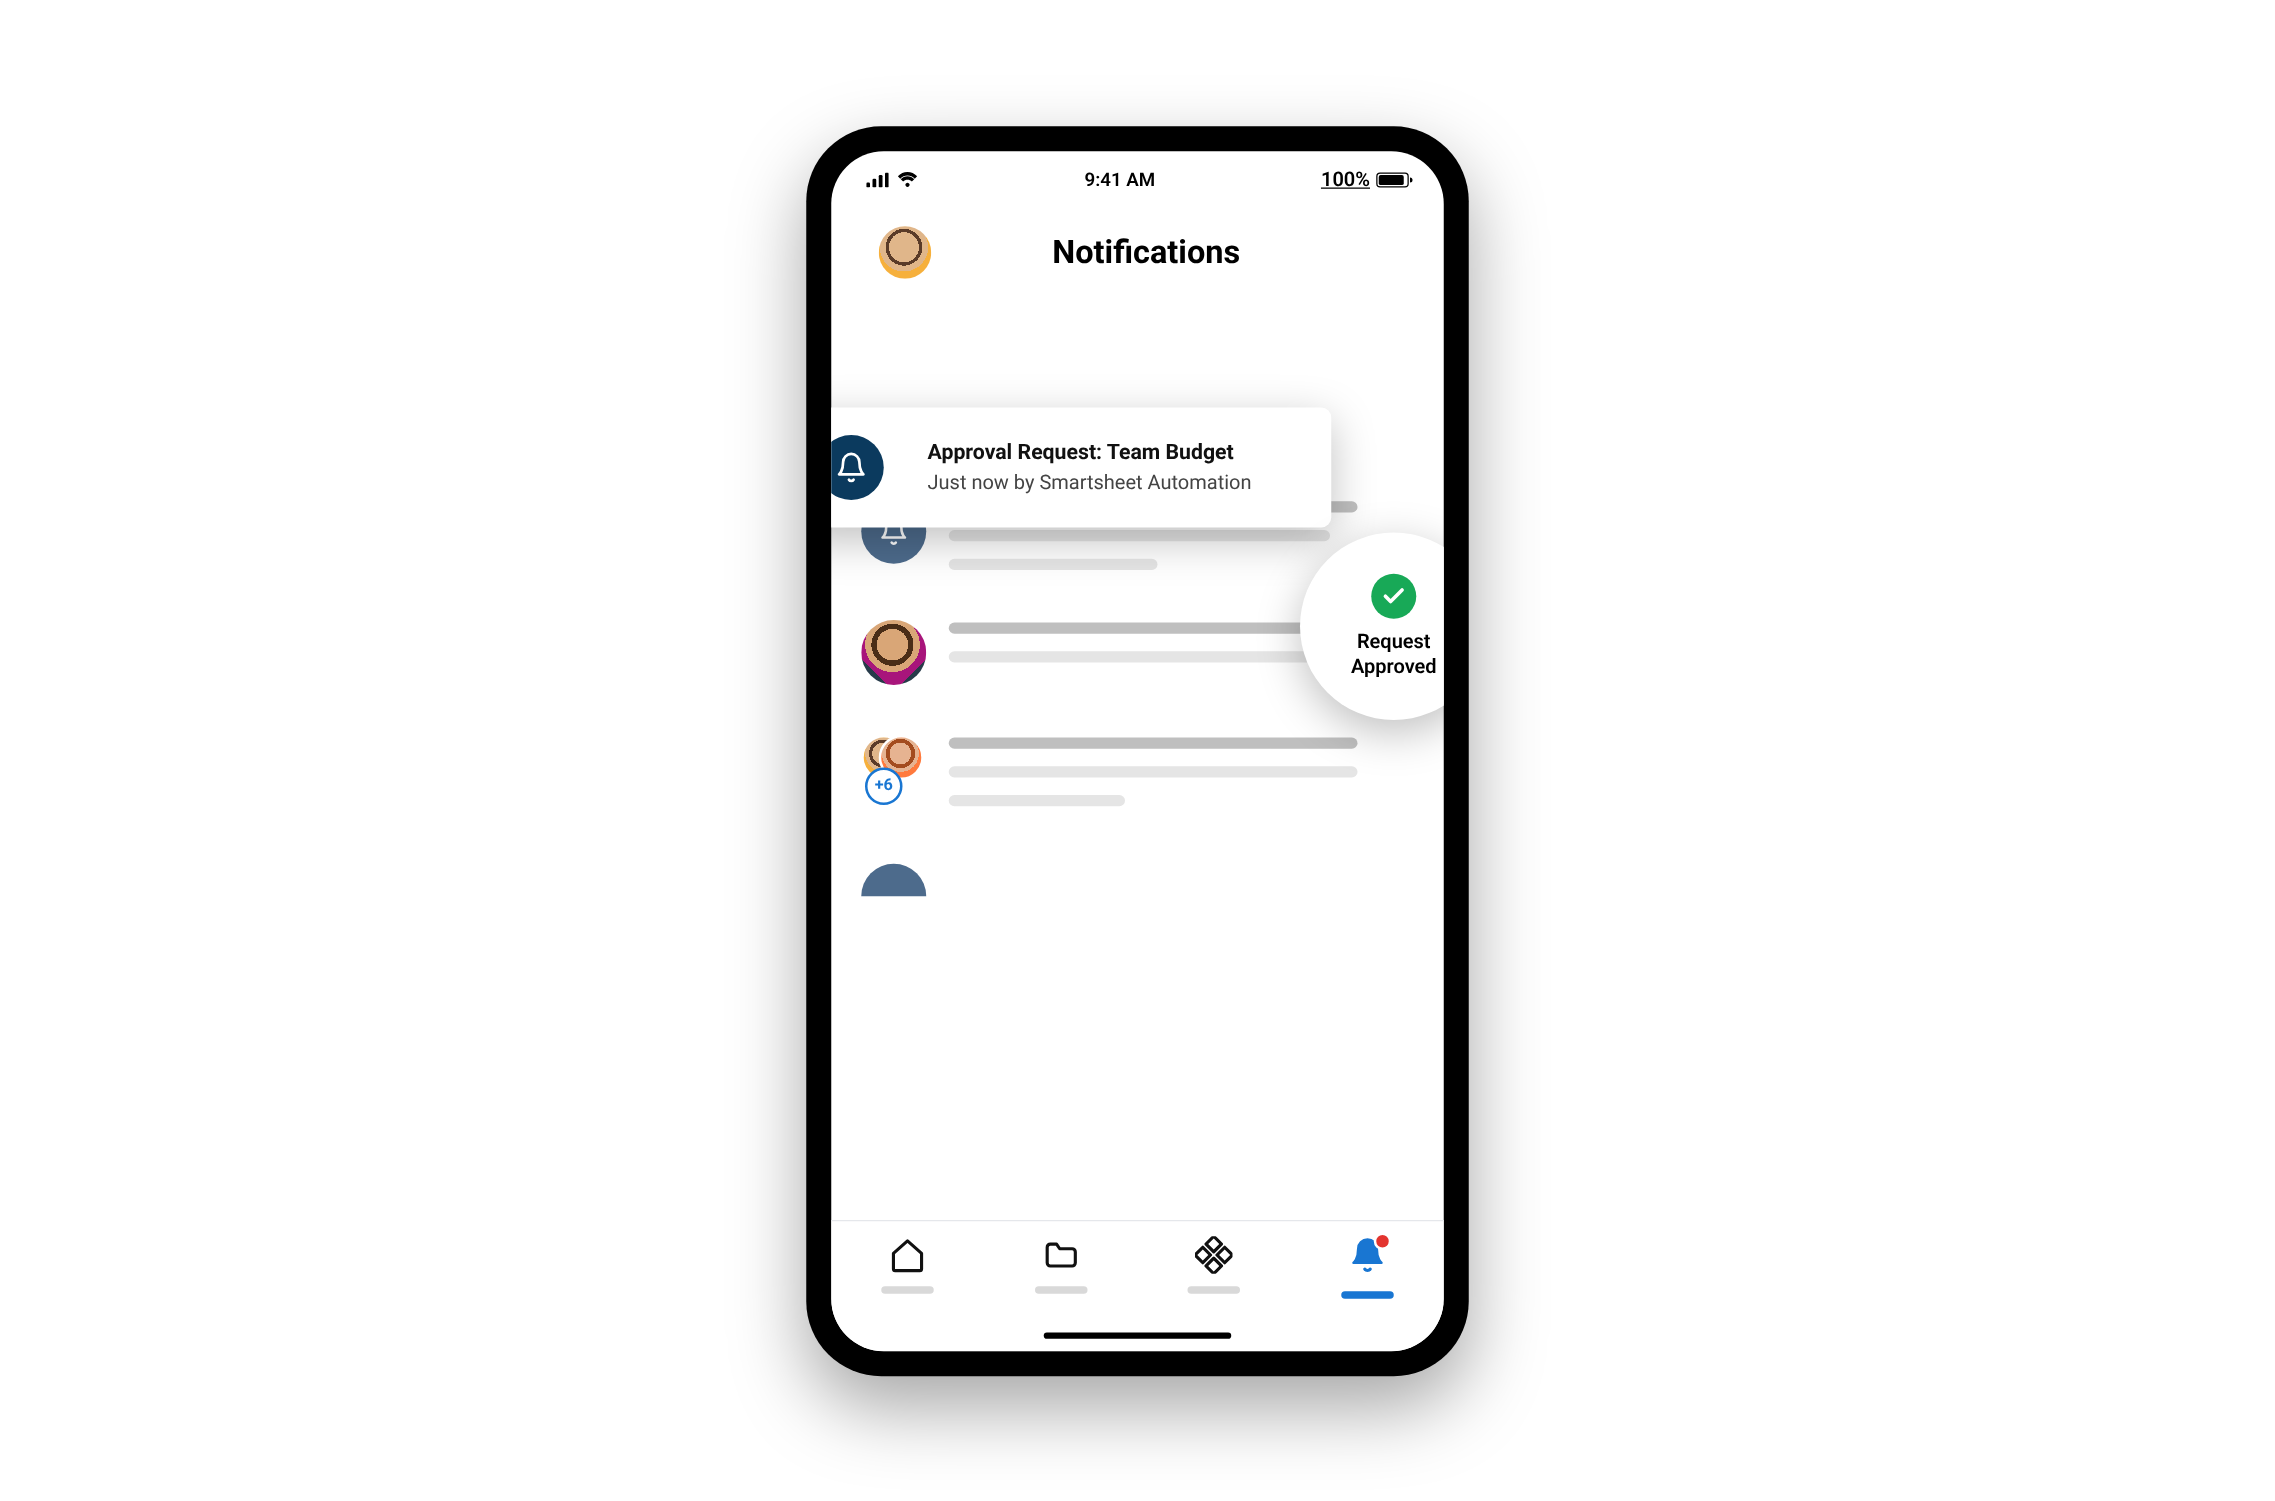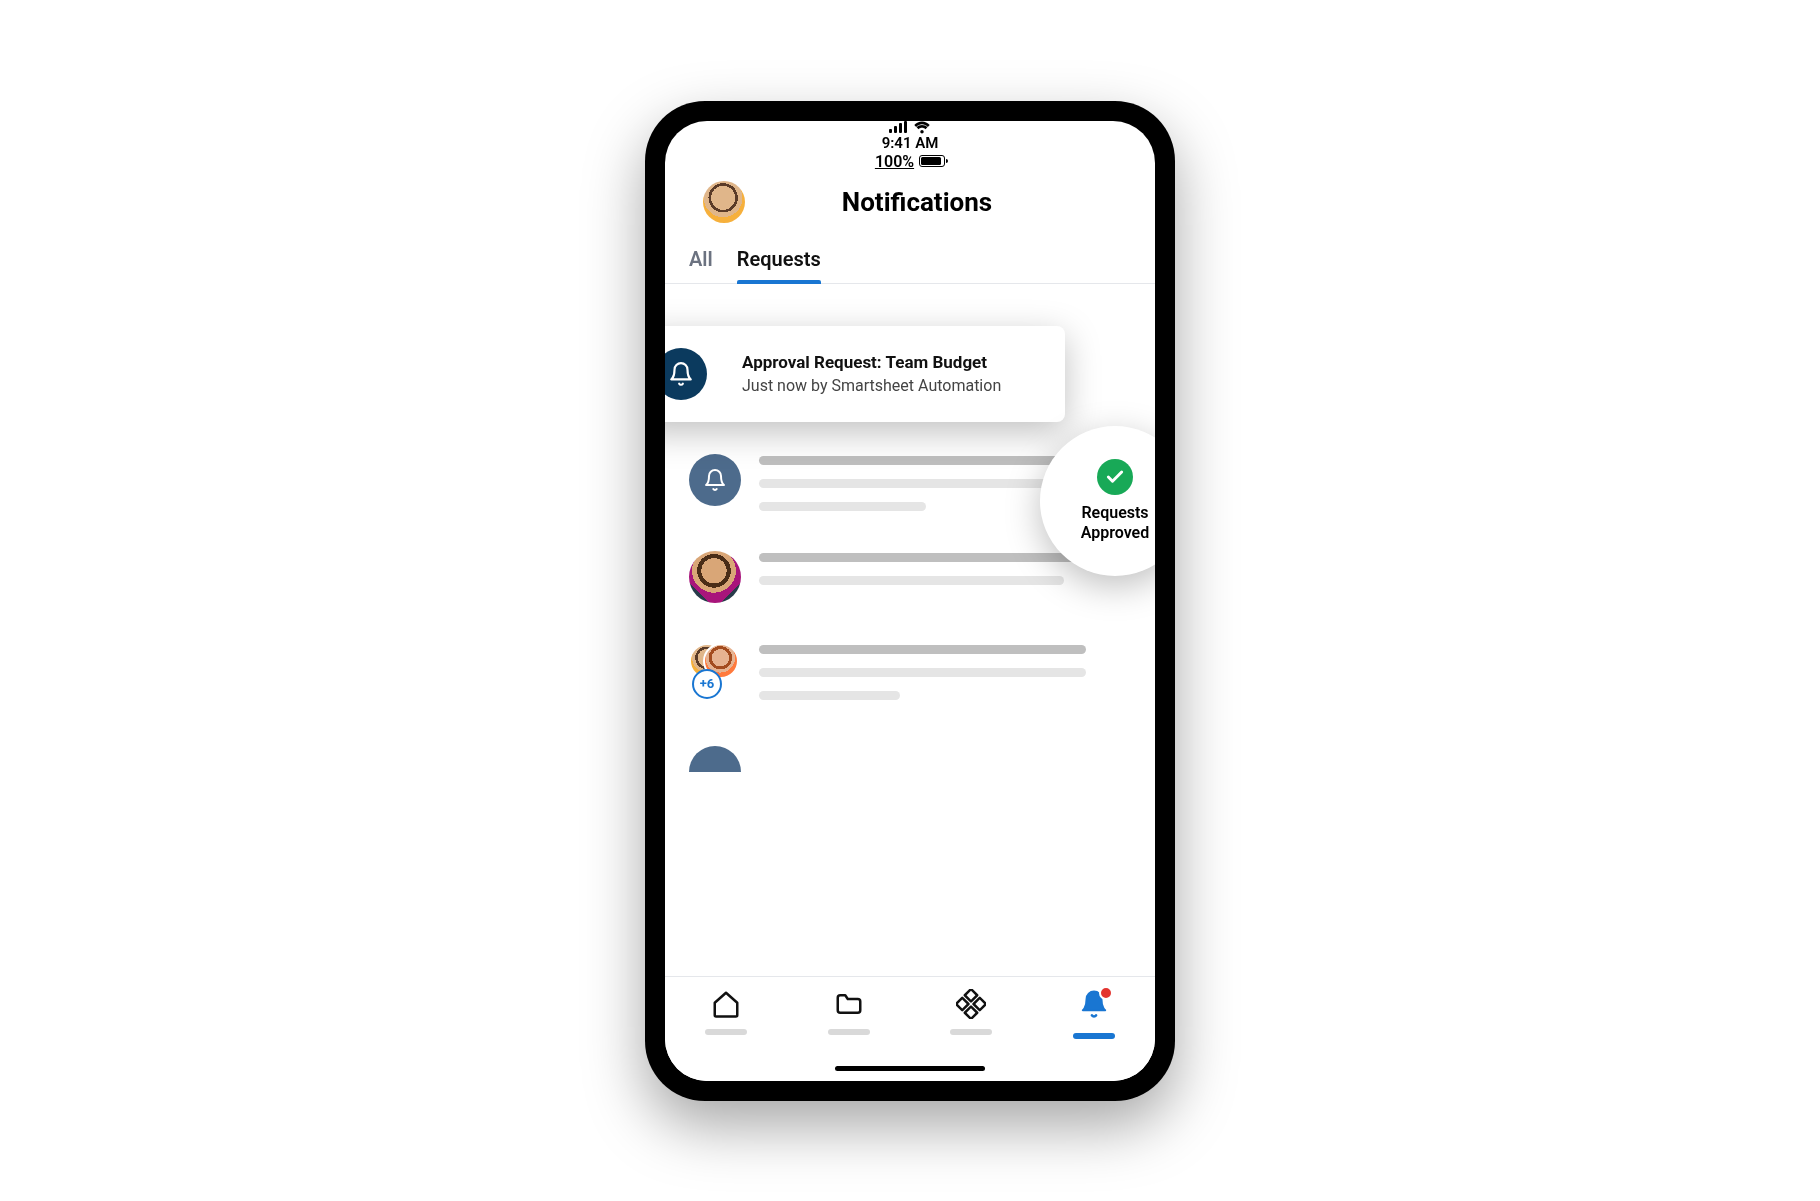--- a/index.html
+++ b/index.html
@@ -31,21 +31,20 @@
   }
   
   .status-bar {
     height: 46px;
     display: flex;
     align-items: center;
     justify-content: space-between;
     padding: 0 28px;
     font-size: 15px;
     font-weight: 600;
-    flex-direction: column;
   }
   .status-left { display:flex; align-items:center; gap:6px;}
   .status-left svg { display:block; }
   .status-time { font-size:15px; font-weight:600;}
   .status-right { display:flex; align-items:center; gap:5px; font-size:16px;text-decoration:underline;}
   .battery {
     width: 26px; height:12px; border:1.5px solid #000; border-radius:3px; position:relative;
   }
   .battery::after{content:"";position:absolute;right:-4px;top:3px;width:2.5px;height:4px;background:#000;border-radius:0 2px 2px 0;}
   .battery-fill{position:absolute;left:1px;top:1px;bottom:1px;width:20px;background:#000;border-radius:1.5px;}
@@ -192,24 +191,20 @@
             <div class="battery-fill"></div>
           </div>
       </div>
     </div>
 
     <div class="app-header">
       <div class="avatar-header"></div>
       <div class="page-title">Notifications</div>
     </div>
 
-    <div class="tabs">
-      <div class="tab">All</div>
-      <div class="tab active">Requests</div>
-    </div>
 
     <div class="elevated-card">
       <div class="bell-circle-dark">
         <svg width="26" height="26" viewBox="0 0 24 24" fill="none" stroke="#fff" stroke-width="2" stroke-linecap="round" stroke-linejoin="round">
             <path d="M18 8a6 6 0 10-12 0c0 7-3 9-3 9h18s-3-2-3-9"></path>
             <path d="M13.7 21a2 2 0 01-3.4 0"></path>
           </svg>
       </div>
       <div>
         <div class="card-title">Approval Request: Team Budget</div>
@@ -217,21 +212,21 @@
       </div>
     </div>
 
     <div class="approved-badge">
       <div class="check-circle">
         <svg width="20" height="20" viewBox="0 0 24 24" fill="none" stroke="#fff" stroke-width="3.5" stroke-linecap="round" stroke-linejoin="round">
             <polyline points="20 6 9 17 4 12"></polyline>
           </svg>
       </div>
       <div class="approved-text">
-        <span>Requests</span>
+        <span>Request</span>
         <span>Approved</span>
       </div>
     </div>
 
     <div class="notif-list">
 
       <div class="notif-item">
         <div class="bell-circle-muted">
           <svg width="24" height="24" viewBox="0 0 24 24" fill="none" stroke="#fff" stroke-width="2" stroke-linecap="round" stroke-linejoin="round">
               <path d="M18 8a6 6 0 10-12 0c0 7-3 9-3 9h18s-3-2-3-9"></path>

